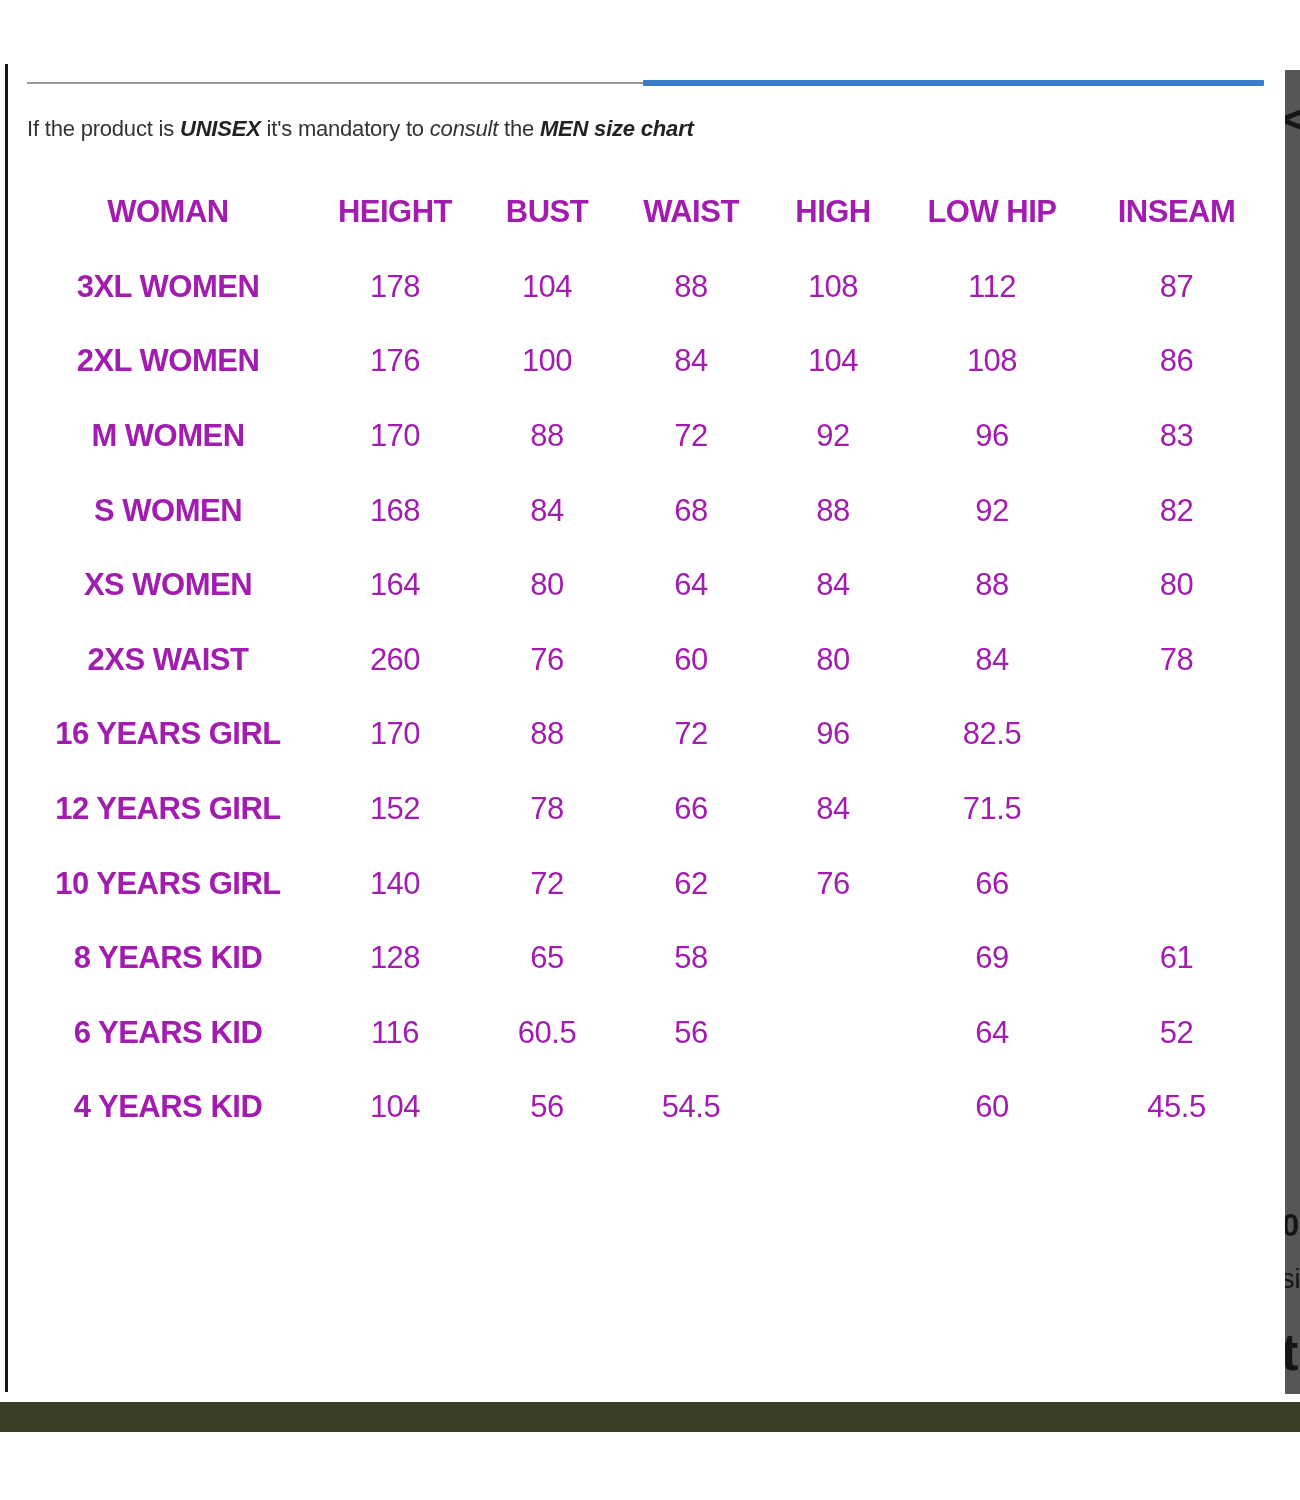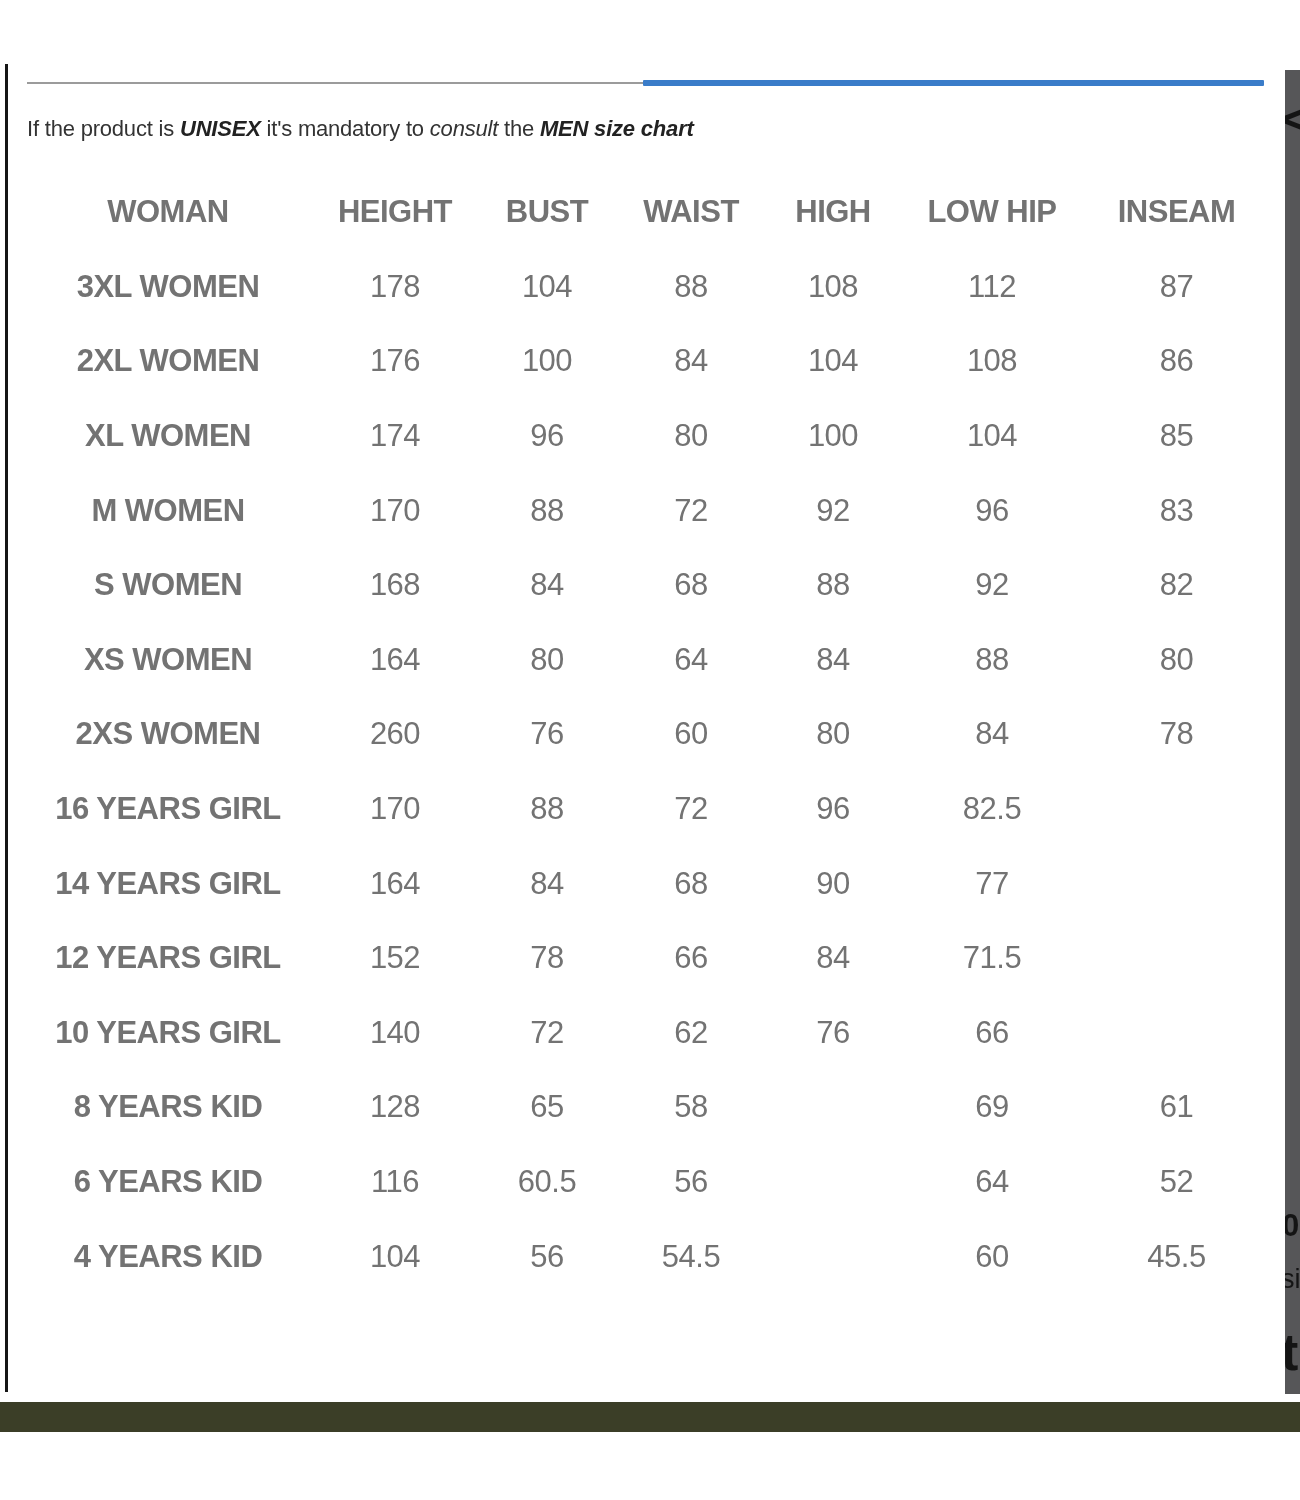--- a/index.html
+++ b/index.html
@@ -33,21 +33,21 @@
   .note{
     position:absolute;left:27px;top:115px;
     font-size:22px;line-height:27px;color:#333333;
     letter-spacing:-0.2px;white-space:pre;
   }
   .note .bi{font-weight:bold;font-style:italic;color:#222;margin-top:32px;}
   .note .it{font-style:italic;text-align:right;}
   table.size-table{
     position:absolute;left:8px;top:175px;width:1277px;
     border-collapse:collapse;table-layout:fixed;
-    font-size:31px;letter-spacing:-0.5px;color:#737373;
+    font-size:31px;letter-spacing:-0.5px;color:#a21caf;
   }
   table.size-table tr{height:74.6px;}
   table.size-table th,
   table.size-table td{
     text-align:center;vertical-align:middle;
     overflow:hidden;white-space:nowrap;
     font-weight:normal;
   }
   table.size-table thead th{font-weight:bold;}
   table.size-table td.row-label{font-weight:bold;}
@@ -112,29 +112,20 @@
       <tr>
         <td class="row-label">2XL WOMEN</td>
         <td>176</td>
         <td>100</td>
         <td>84</td>
         <td>104</td>
         <td>108</td>
         <td>86</td>
       </tr>
       <tr>
-        <td class="row-label">XL WOMEN</td>
-        <td>174</td>
-        <td>96</td>
-        <td>80</td>
-        <td>100</td>
-        <td>104</td>
-        <td>85</td>
-      </tr>
-      <tr>
         <td class="row-label">M WOMEN</td>
         <td>170</td>
         <td>88</td>
         <td>72</td>
         <td>92</td>
         <td>96</td>
         <td>83</td>
       </tr>
       <tr>
         <td class="row-label">S WOMEN</td>
@@ -148,44 +139,35 @@
       <tr>
         <td class="row-label">XS WOMEN</td>
         <td>164</td>
         <td>80</td>
         <td>64</td>
         <td>84</td>
         <td>88</td>
         <td>80</td>
       </tr>
       <tr>
-        <td class="row-label">2XS WOMEN</td>
+        <td class="row-label">2XS WAIST</td>
         <td>260</td>
         <td>76</td>
         <td>60</td>
         <td>80</td>
         <td>84</td>
         <td>78</td>
       </tr>
       <tr>
         <td class="row-label">16 YEARS GIRL</td>
         <td>170</td>
         <td>88</td>
         <td>72</td>
         <td>96</td>
         <td>82.5</td>
-        <td></td>
-      </tr>
-      <tr>
-        <td class="row-label">14 YEARS GIRL</td>
-        <td>164</td>
-        <td>84</td>
-        <td>68</td>
-        <td>90</td>
-        <td>77</td>
         <td></td>
       </tr>
       <tr>
         <td class="row-label">12 YEARS GIRL</td>
         <td>152</td>
         <td>78</td>
         <td>66</td>
         <td>84</td>
         <td>71.5</td>
         <td></td>

